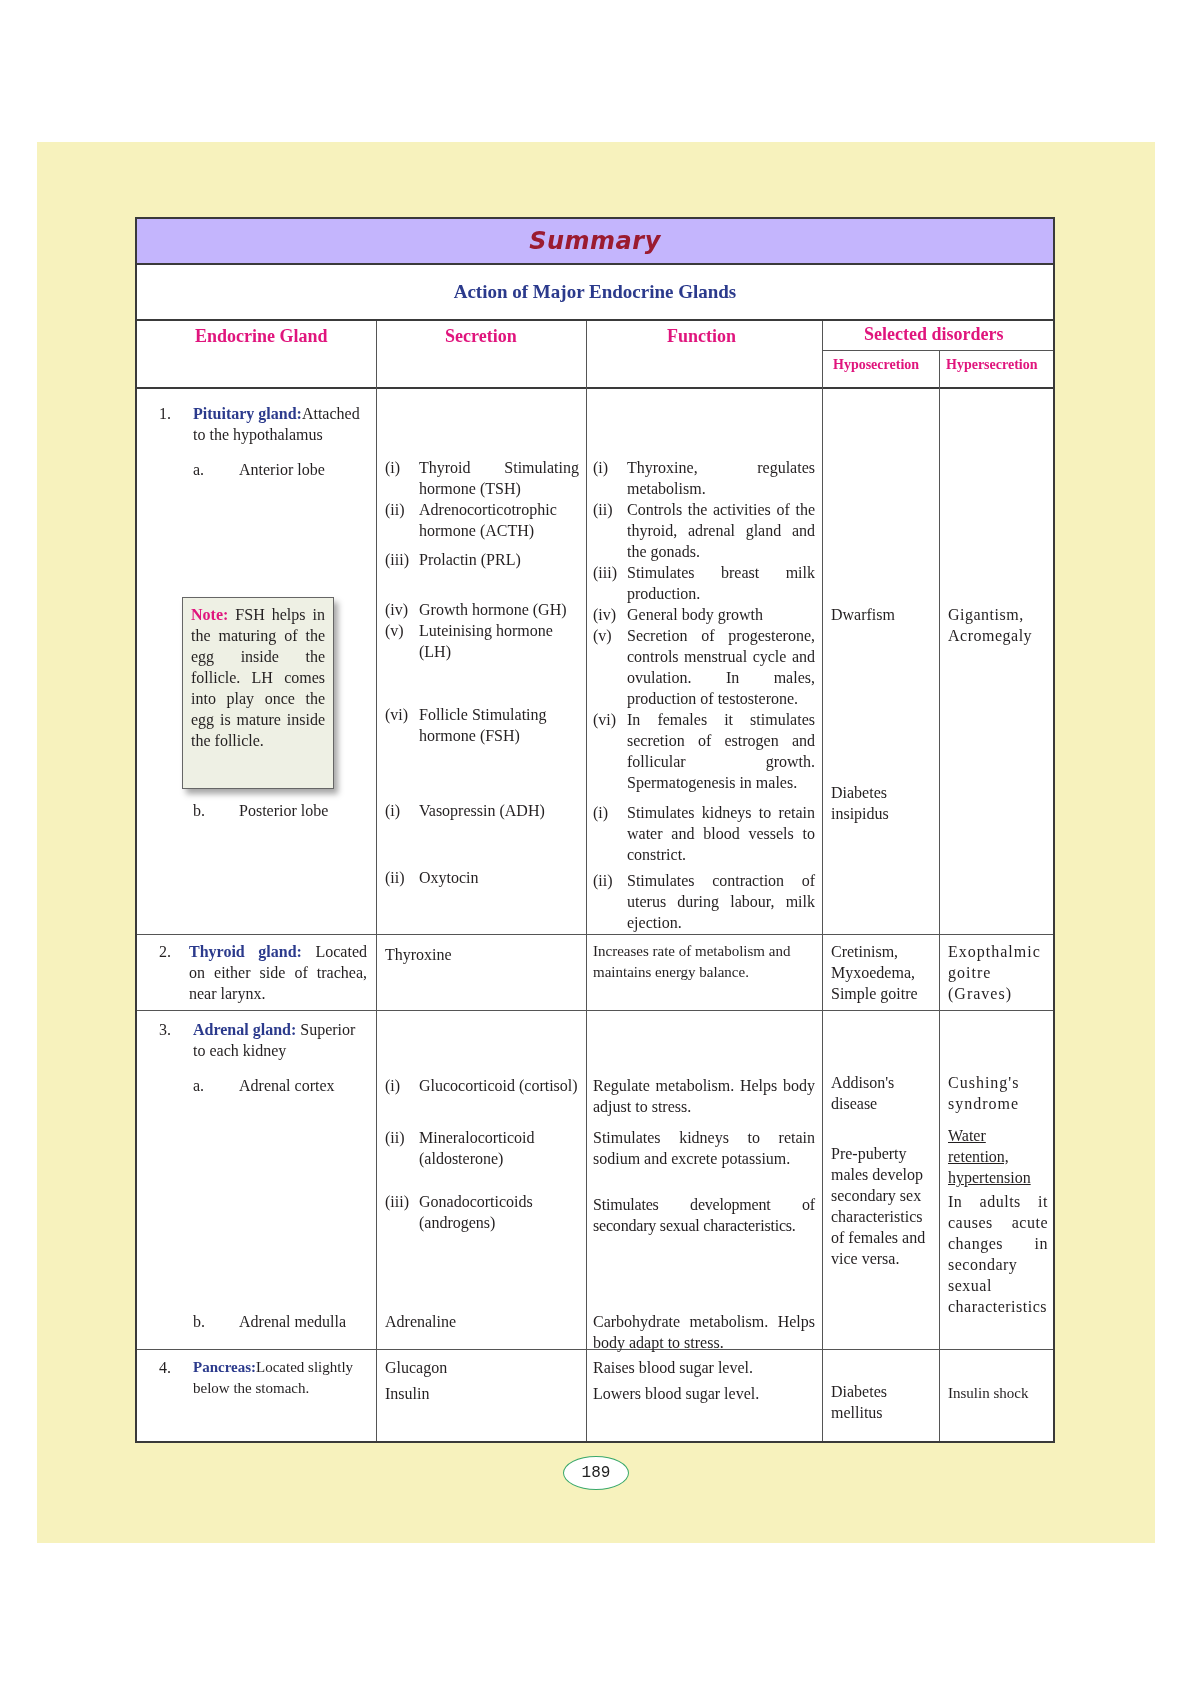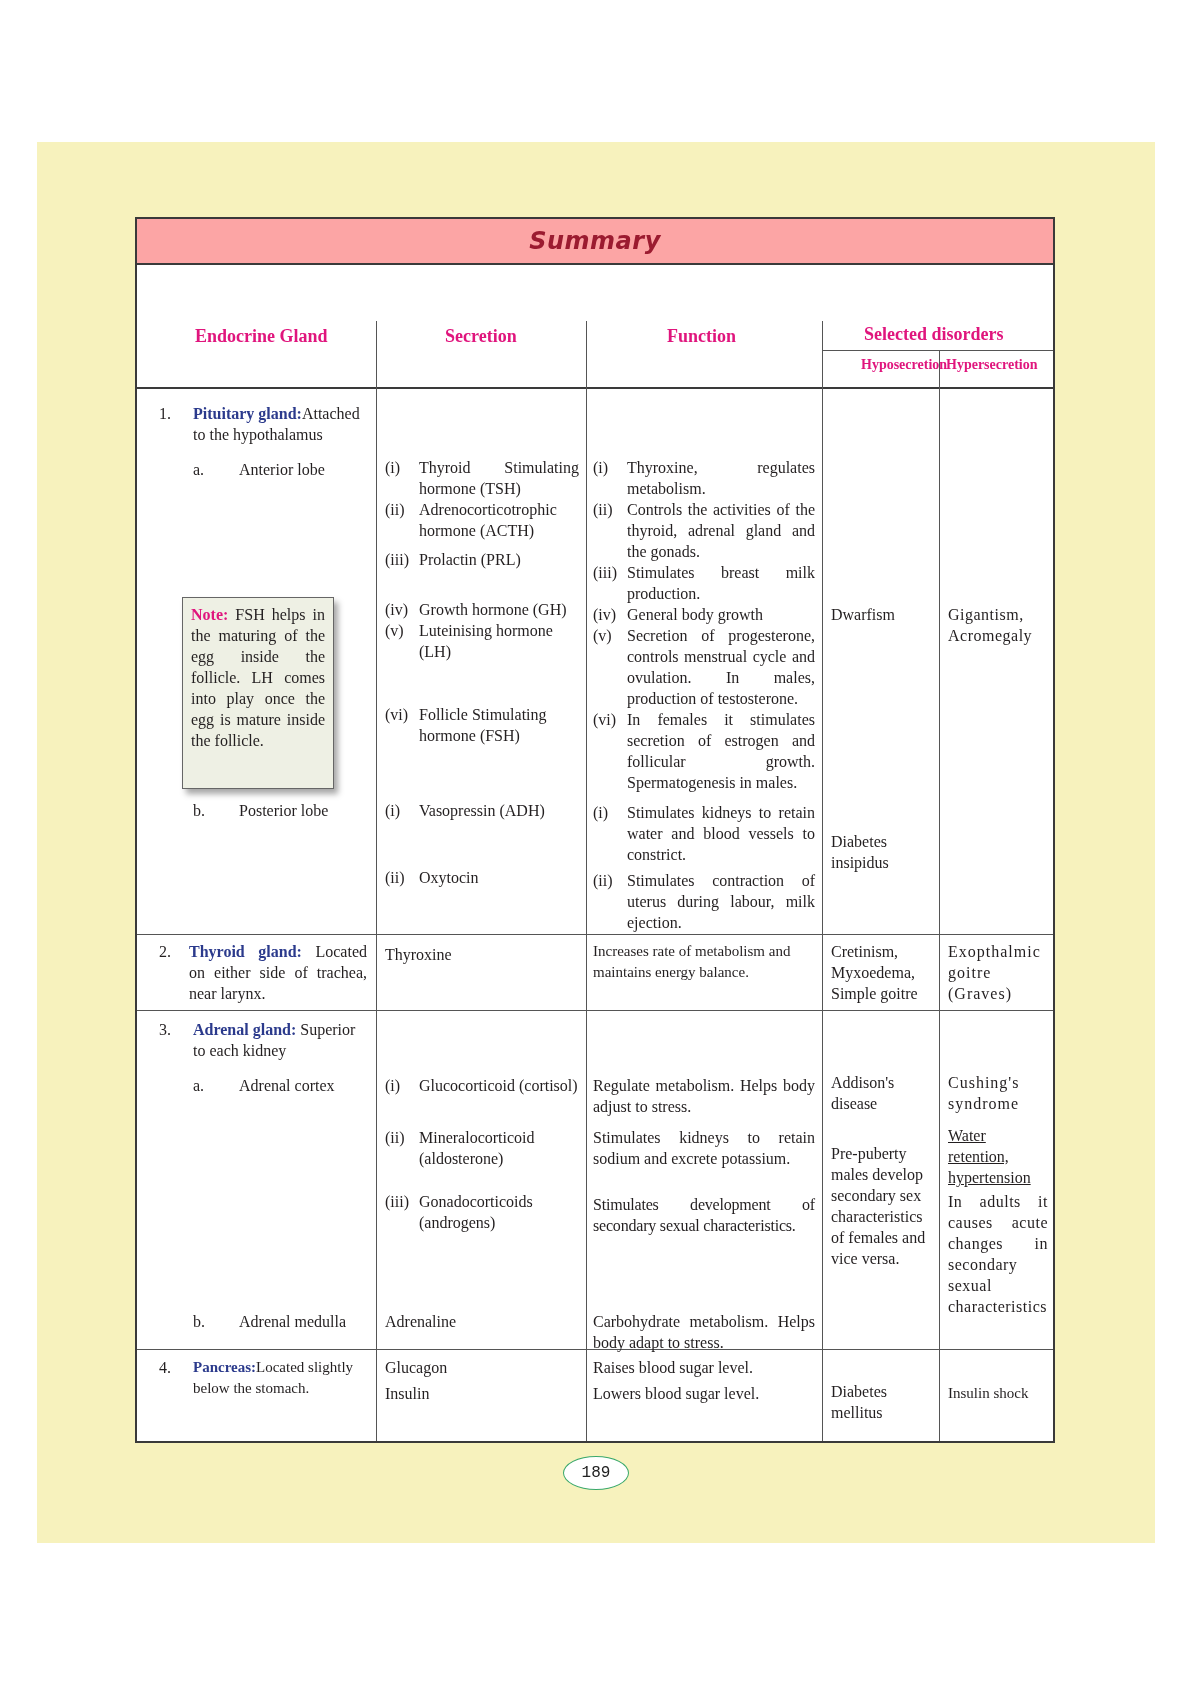--- a/index.html
+++ b/index.html
@@ -1,19 +1,19 @@
 <!DOCTYPE html>
 <html><head>
 <meta charset="utf-8">
 <style>
   html,body{margin:0;padding:0;background:#fff;}
   body{width:1191px;height:1684px;position:relative;overflow:hidden;font-family:"Liberation Serif",serif;color:#231f20;}
   .page-bg{position:absolute;left:37px;top:142px;width:1118px;height:1401px;background:#f7f2bd;}
   .tbl{position:absolute;left:135px;top:217px;width:920px;height:1226px;background:#fff;border:2px solid #3a3a3a;box-sizing:border-box;}
-  .title-bar{position:absolute;left:0;top:0;right:0;height:44px;background:#fca5a5;border-bottom:2px solid #3a3a3a;display:flex;align-items:center;justify-content:center;}
+  .title-bar{position:absolute;left:0;top:0;right:0;height:44px;background:#c4b5fd;border-bottom:2px solid #3a3a3a;display:flex;align-items:center;justify-content:center;}
   .title-bar span{font-family:"DejaVu Sans",sans-serif;font-style:italic;font-weight:bold;color:#9b1b30;font-size:24px;letter-spacing:0.5px;}
   .subtitle{position:absolute;left:0;top:46px;right:0;height:54px;border-bottom:2px solid #3a3a3a;display:flex;align-items:center;justify-content:center;}
   .subtitle span{font-weight:bold;color:#2b3a8c;font-size:19px;}
   .hdr{position:absolute;top:102px;height:66px;border-bottom:2px solid #3a3a3a;}
   .hdr-text{position:absolute;font-weight:bold;color:#e0157d;font-size:18px;}
   .vline{position:absolute;width:0;border-left:1.5px solid #555;}
   .hline{position:absolute;height:0;border-top:1.5px solid #555;}
   .t{position:absolute;font-size:16px;line-height:21px;}
   .just{text-align:justify;}
   .gl{color:#2b3a8c;font-weight:bold;}
@@ -26,28 +26,31 @@
 </style>
 </head>
 <body>
 
 <div class="page-bg"></div>
 
 <div class="tbl">
   <div class="title-bar">
     <span>Summary</span>
   </div>
+  <div class="subtitle">
+    <span>Action of Major Endocrine Glands</span>
+  </div>
 
   <div class="hdr" style="left:0;right:0;"></div>
   <div class="hdr-text" style="left:58px;top:107px;">Endocrine Gland</div>
   <div class="hdr-text" style="left:308px;top:107px;">Secretion</div>
   <div class="hdr-text" style="left:530px;top:107px;">Function</div>
   <div class="hdr-text" style="left:727px;top:105px;">Selected disorders</div>
   <div class="hline" style="left:685px;right:0;top:131px;"></div>
-  <div class="hdr-text" style="left:696px;top:138px;font-size:14px;margin-left:28px;">Hyposecretion</div>
+  <div class="hdr-text" style="left:696px;top:138px;font-size:14px;">Hyposecretion</div>
   <div class="hdr-text" style="left:809px;top:138px;font-size:14px;">Hypersecretion</div>
 
   <div class="vline" style="left:239px;top:102px;bottom:0;"></div>
   <div class="vline" style="left:449px;top:102px;bottom:0;"></div>
   <div class="vline" style="left:685px;top:102px;bottom:0;"></div>
   <div class="vline" style="left:802px;top:131px;bottom:0;"></div>
 
   <div class="hline" style="left:0;right:0;top:715px;"></div>
   <div class="hline" style="left:0;right:0;top:791px;"></div>
   <div class="hline" style="left:0;right:0;top:1130px;"></div>
@@ -123,21 +126,21 @@
     <div class="item t just" style="left:456px;top:583px;width:222px;">
         <span class="roman">(i)</span>
         <span class="txt">Stimulates kidneys to retain water and blood vessels to constrict.</span>
       </div>
     <div class="item t just" style="left:456px;top:651px;width:222px;">
         <span class="roman">(ii)</span>
         <span class="txt">Stimulates contraction of uterus during labour, milk ejection.</span>
       </div>
 
     <div class="t" style="left:694px;top:385px;width:104px;">Dwarfism</div>
-    <div class="t" style="left:694px;top:612px;width:104px;">Diabetes insipidus</div>
+    <div class="t" style="left:694px;top:563px;width:104px;">Diabetes insipidus</div>
     <div class="t" style="left:811px;top:385px;width:100px;letter-spacing:0.5px;">Gigantism, Acromegaly</div>
 
     <div class="note">
       <b>Note:</b>
       <span>FSH helps in the maturing of the egg inside the follicle. LH comes into play once the egg is mature inside the follicle.</span>
     </div>
   </div>
 
   <div>
     <div class="t" style="left:22px;top:722px;">2.</div>

